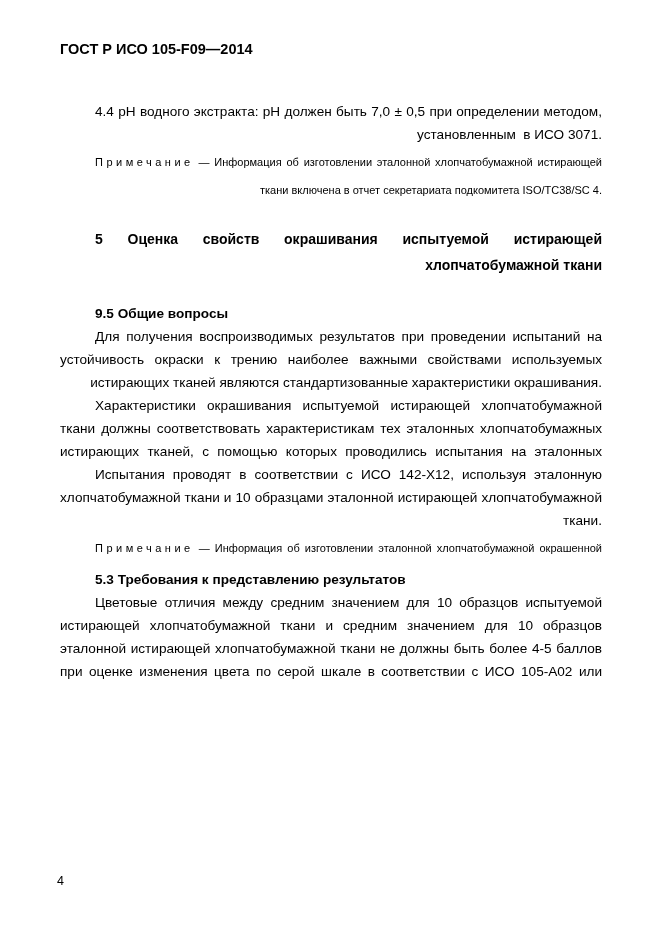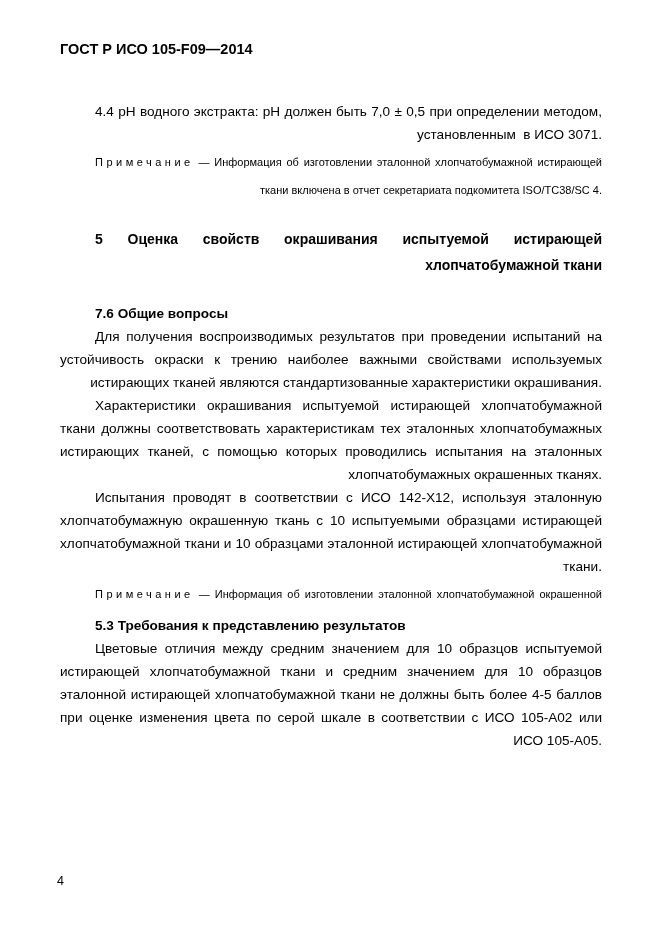--- a/index.html
+++ b/index.html
@@ -80,53 +80,50 @@
     <div class="note">
       <div class="line jl first"><span class="note-label">Примечание</span><span> — Информация об изготовлении эталонной хлопчатобумажной истирающей</span></div>
       <div class="line">ткани включена в отчет секретариата подкомитета ISO/TC38/SC 4.</div>
     </div>
 
     <div class="h5">
       <div class="line jl first">5 Оценка свойств окрашивания испытуемой истирающей</div>
       <div class="line">хлопчатобумажной ткани</div>
     </div>
 
-    <div class="sub sub51">7.6 Общие вопросы</div>
+    <div class="sub sub51">9.5 Общие вопросы</div>
 
     <div class="para">
       <div class="line jl first">Для получения воспроизводимых результатов при проведении испытаний на</div>
       <div class="line jl">устойчивость окраски к трению наиболее важными свойствами используемых</div>
       <div class="line">истирающих тканей являются стандартизованные характеристики окрашивания.</div>
     </div>
 
     <div class="para">
       <div class="line jl first">Характеристики окрашивания испытуемой истирающей хлопчатобумажной</div>
       <div class="line jl">ткани должны соответствовать характеристикам тех эталонных хлопчатобумажных</div>
       <div class="line jl">истирающих тканей, с помощью которых проводились испытания на эталонных</div>
-      <div class="line">хлопчатобумажных окрашенных тканях.</div>
     </div>
 
 
     <div class="para">
       <div class="line jl first">Испытания проводят в соответствии с ИСО 142-Х12, используя эталонную</div>
-      <div class="line jl">хлопчатобумажную окрашенную ткань с 10 испытуемыми образцами истирающей</div>
       <div class="line jl">хлопчатобумажной ткани и 10 образцами эталонной истирающей хлопчатобумажной</div>
       <div class="line">ткани.</div>
     </div>
 
     <div class="note">
       <div class="line jl first"><span class="note-label">Примечание</span><span> — Информация об изготовлении эталонной хлопчатобумажной окрашенной</span></div>
     </div>
 
     <div class="sub">5.3 Требования к представлению результатов</div>
 
     <div class="para">
       <div class="line jl first">Цветовые отличия между средним значением для 10 образцов испытуемой</div>
       <div class="line jl">истирающей хлопчатобумажной ткани и средним значением для 10 образцов</div>
       <div class="line jl">эталонной истирающей хлопчатобумажной ткани не должны быть более 4-5 баллов</div>
       <div class="line jl">при оценке изменения цвета по серой шкале в соответствии с ИСО 105-А02 или</div>
-      <div class="line">ИСО 105-А05.</div>
     </div>
 
   </div>
 
   <div class="page-number">4</div>
 </div>
 
 </body></html>

